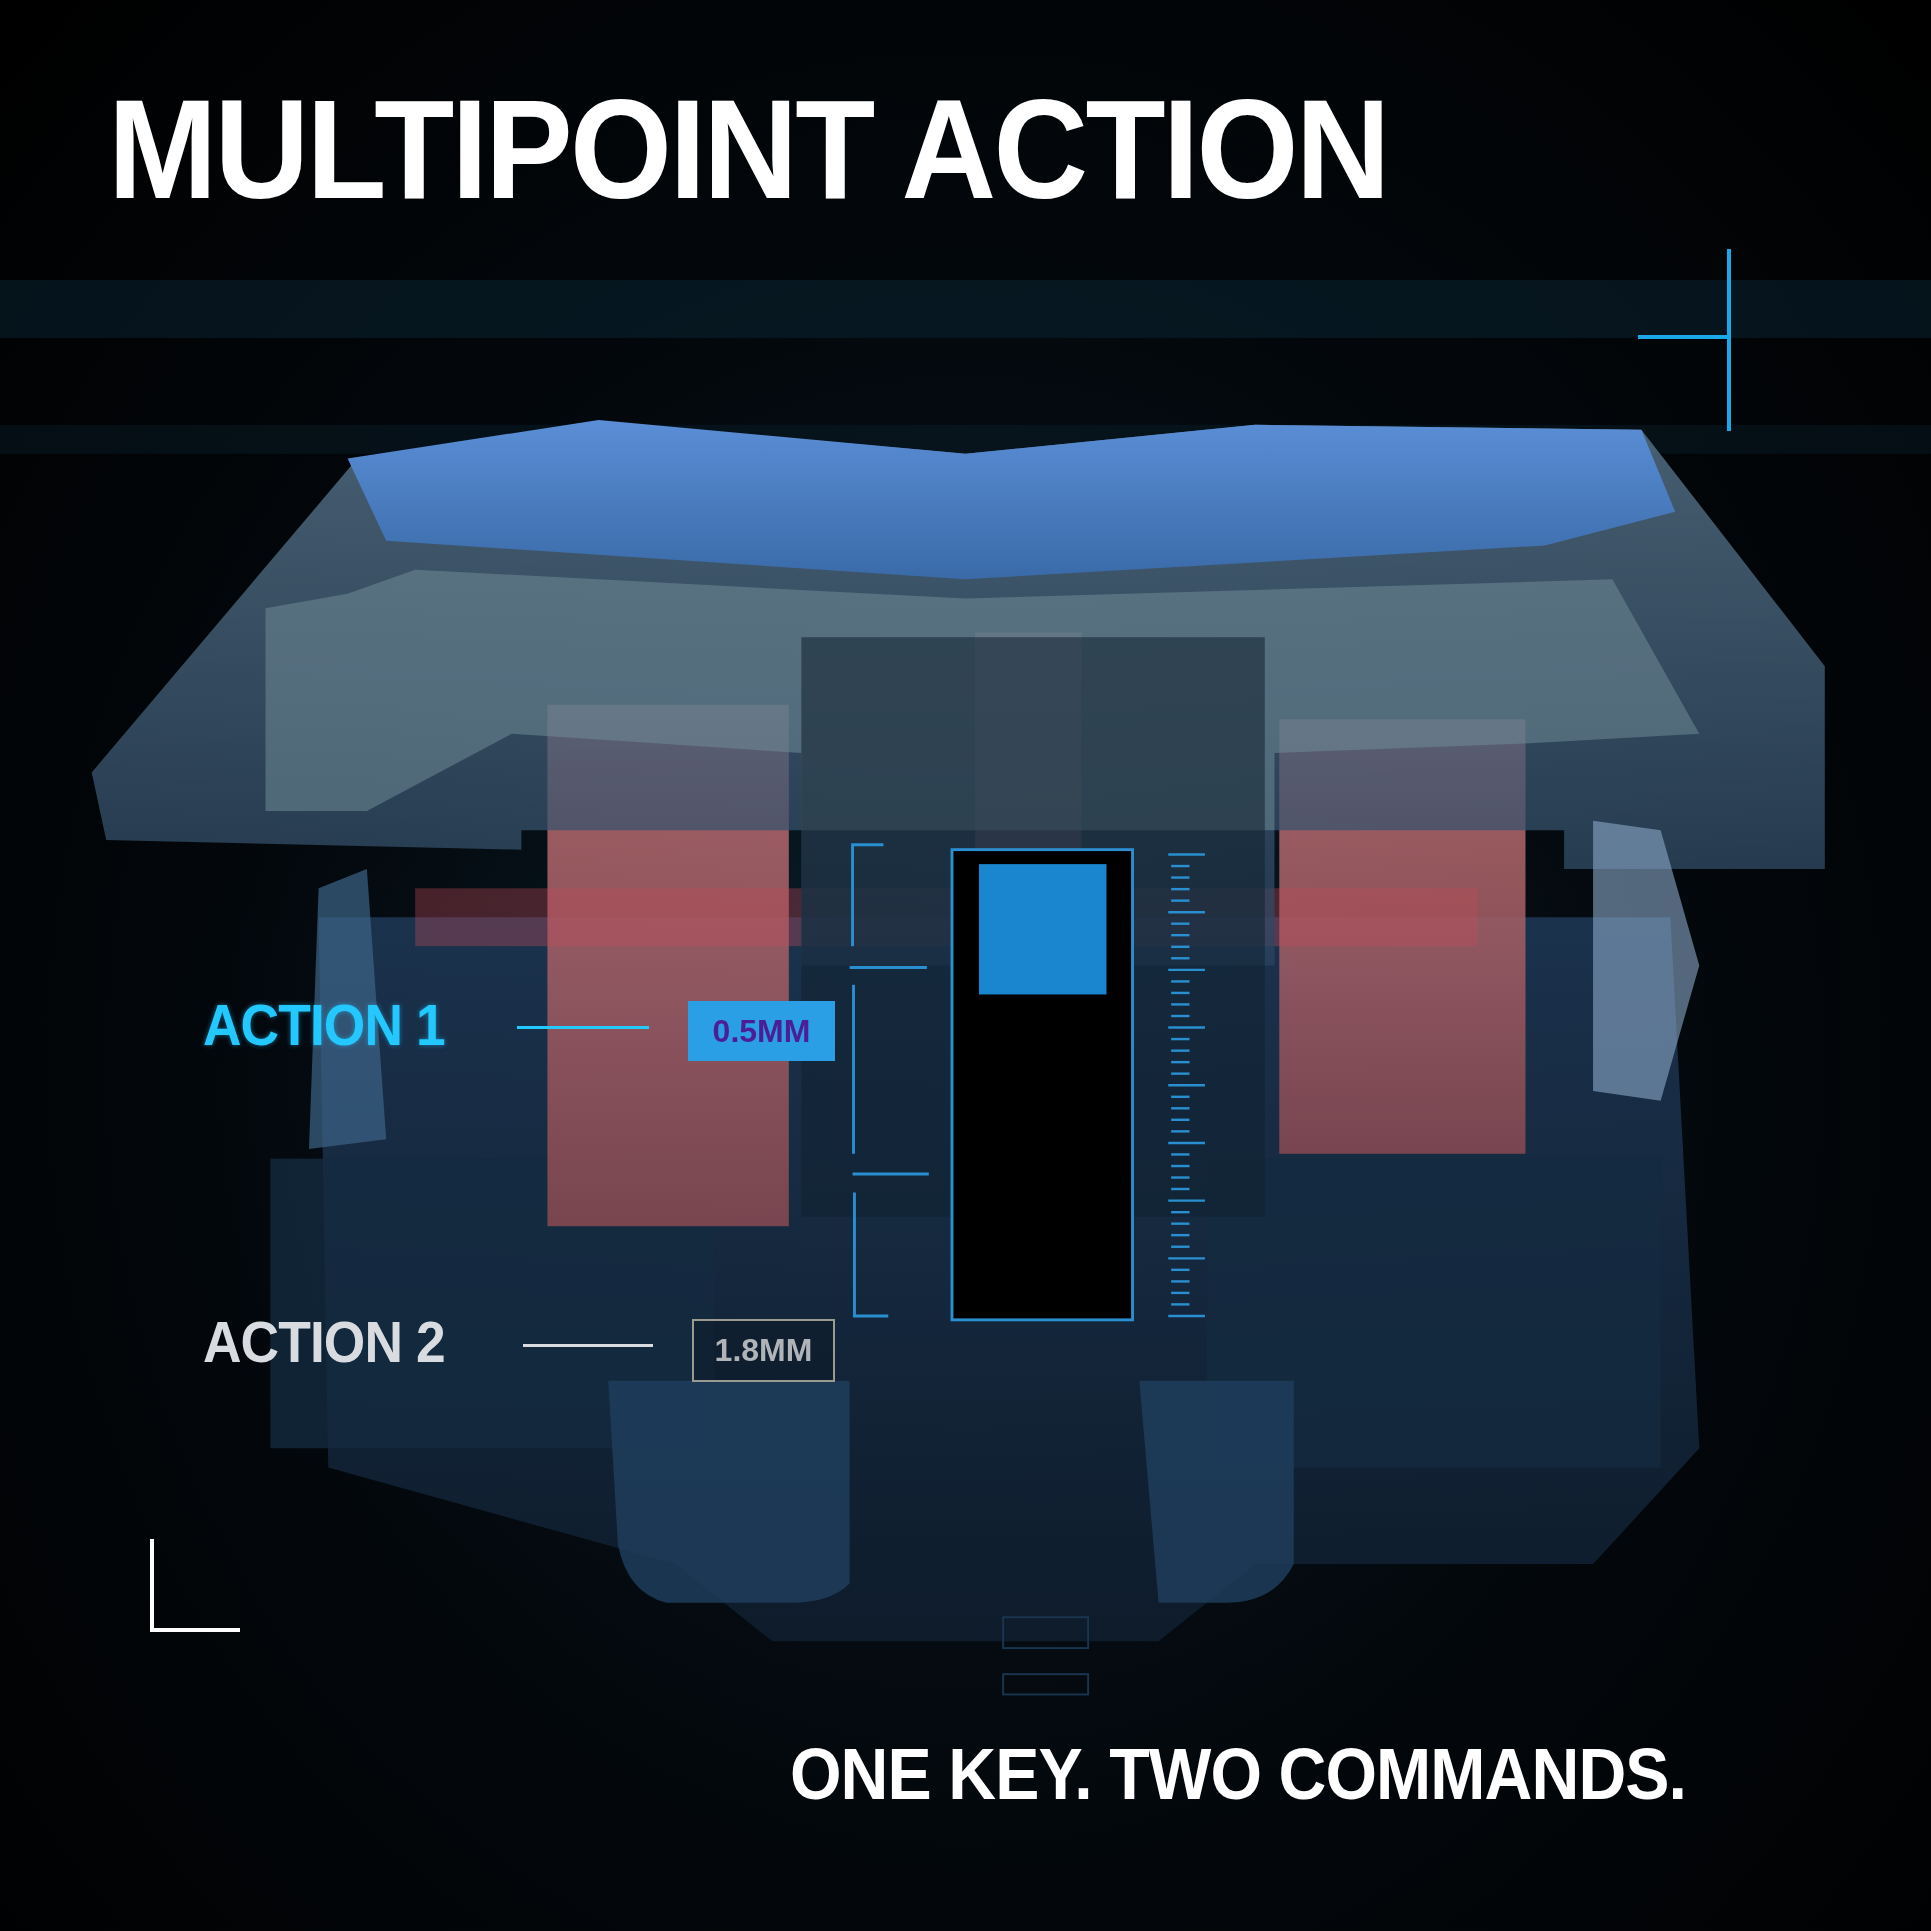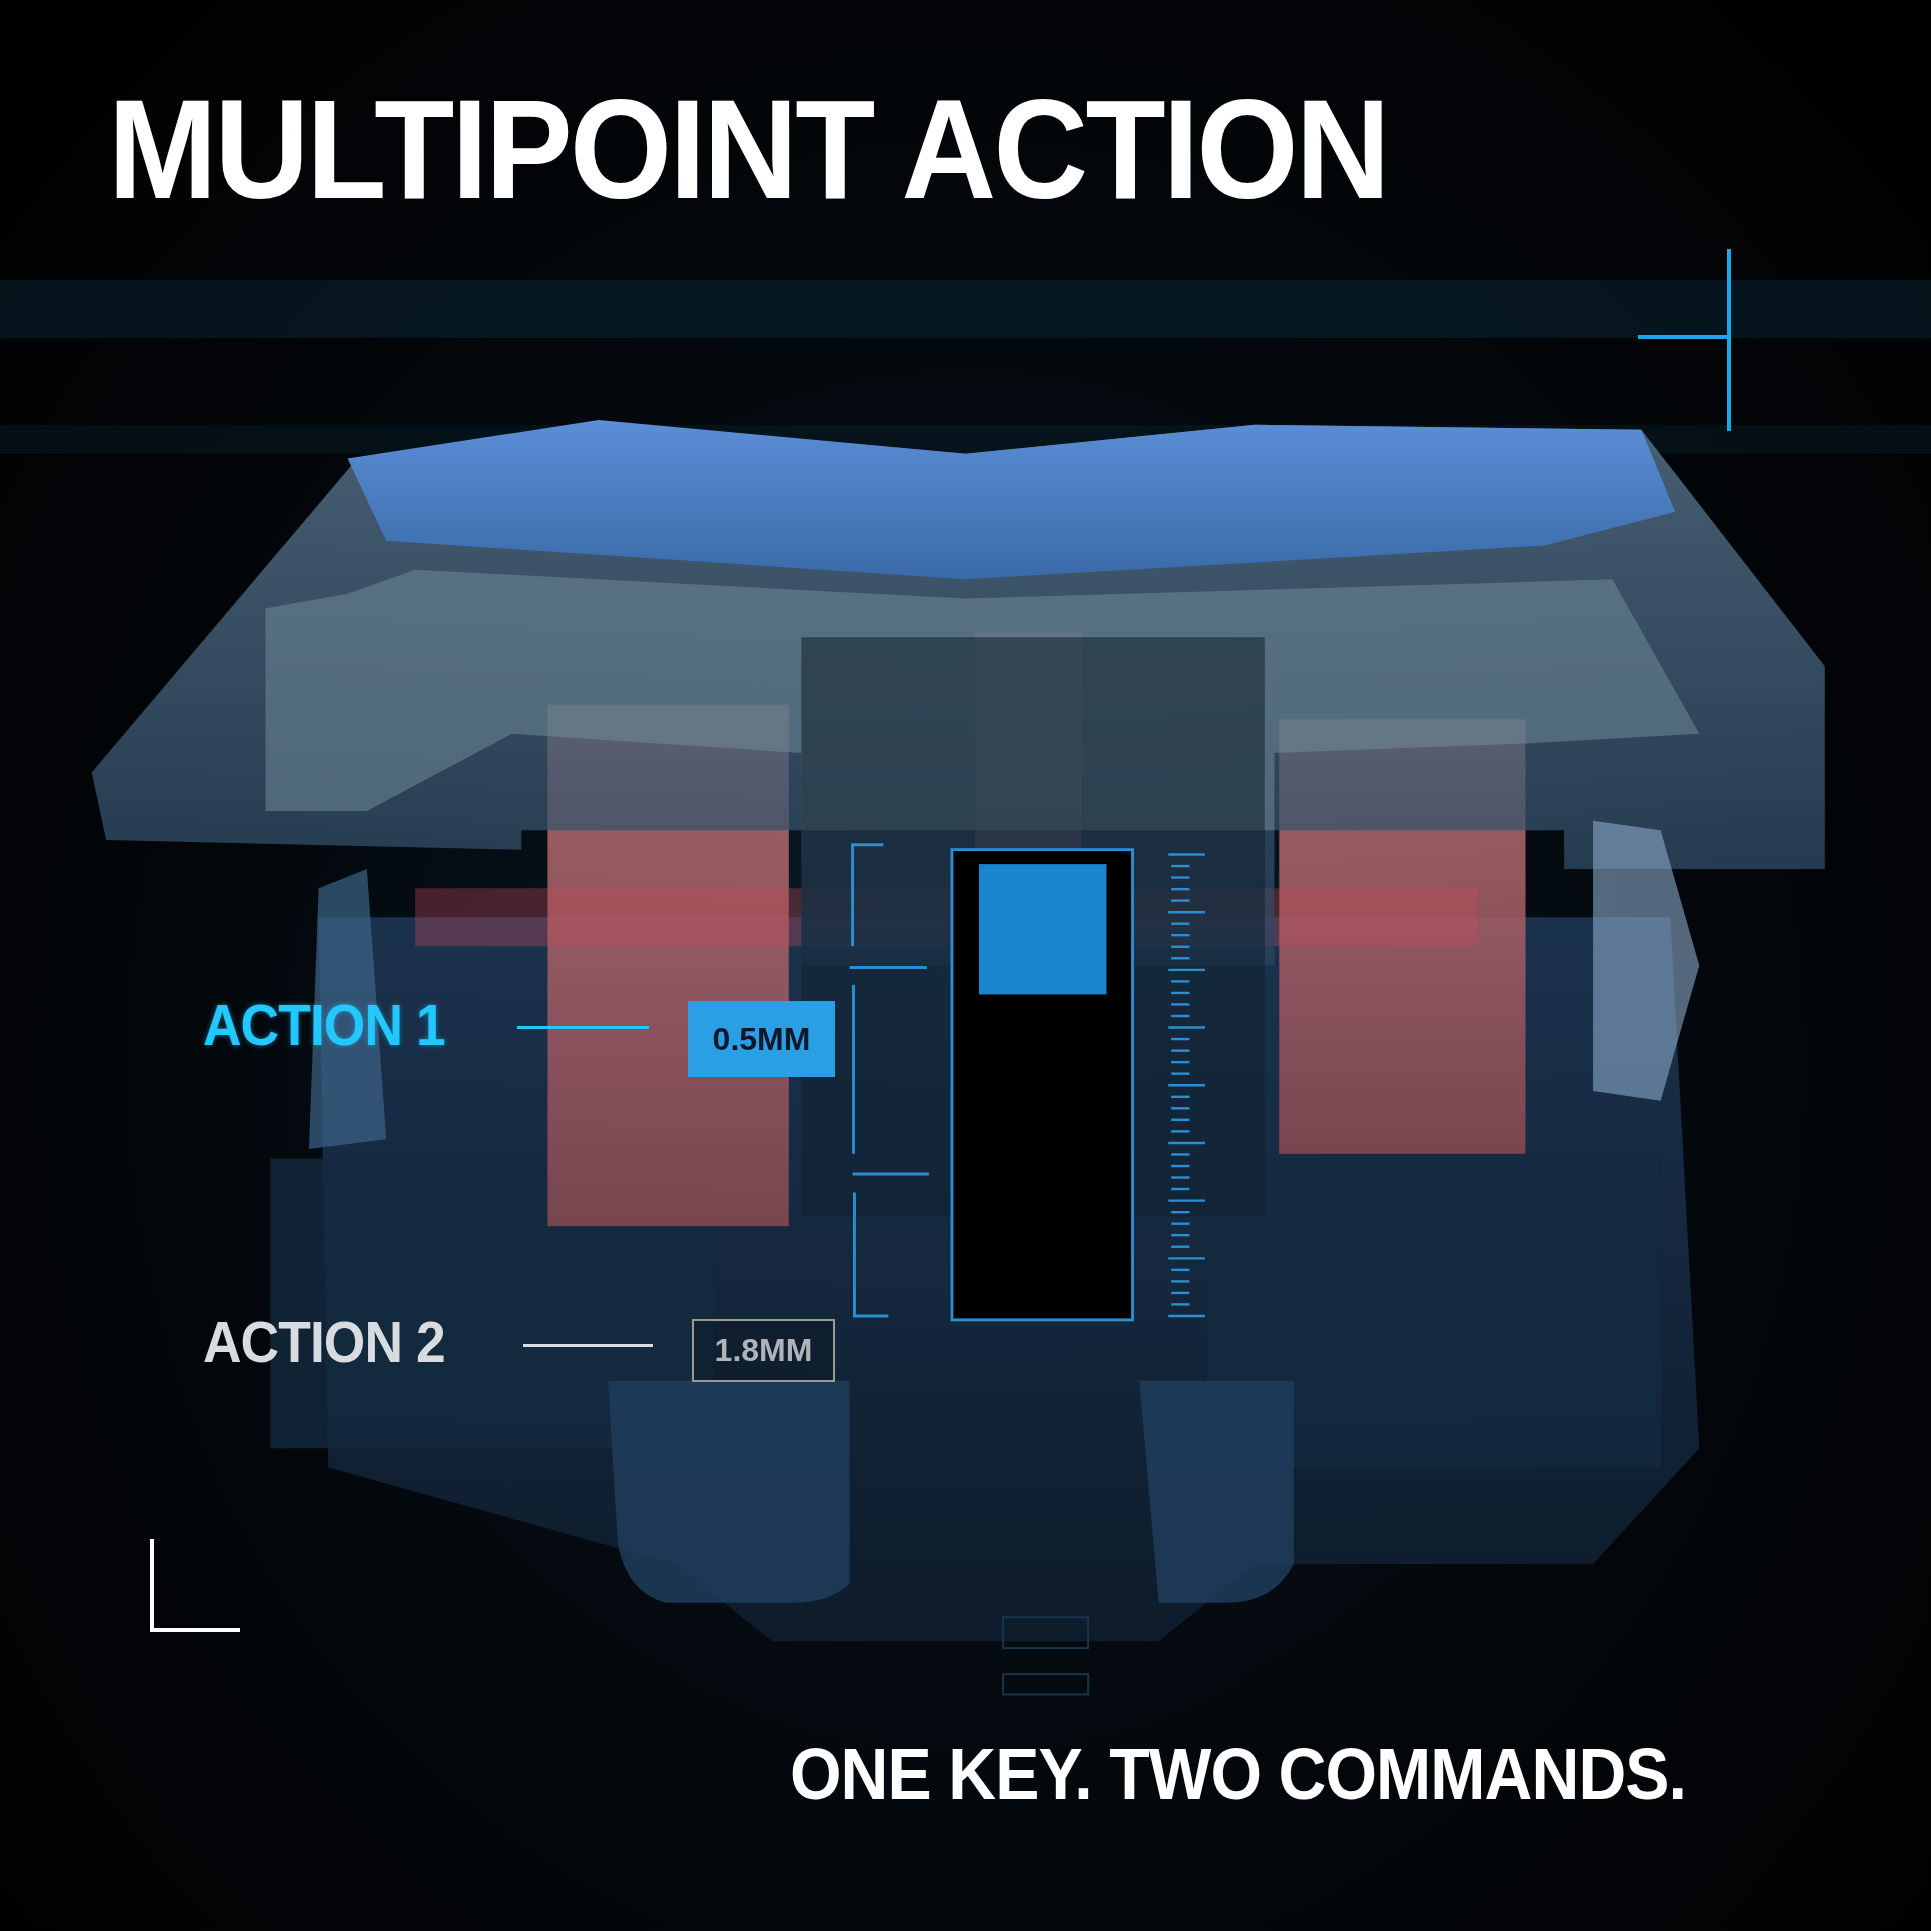--- a/index.html
+++ b/index.html
@@ -13,21 +13,21 @@
     letter-spacing:-1px;white-space:nowrap;line-height:1;transform:scaleX(0.92);transform-origin:left top;}
   .action-label{position:absolute;font-size:58px;font-weight:bold;white-space:nowrap;line-height:1;
     letter-spacing:-1px;transform:scaleX(0.92);transform-origin:left top;}
   .action1{left:203px;top:996px;color:#22c8ff;text-shadow:0 0 5.8px rgba(30,200,255,.5);}
   .action2{left:203px;top:1313px;color:#d8dce0;}
   .conn{position:absolute;height:2.9px;}
   .conn1{left:517px;top:1026px;width:132px;background:#22c8ff;}
   .conn2{left:523px;top:1344px;width:130px;background:#d8dce0;}
   .mm-box{position:absolute;font-size:32px;font-weight:bold;display:flex;align-items:center;justify-content:center;
     letter-spacing:0px;box-sizing:border-box;}
-  .mm1{left:688px;top:1001px;width:147px;height:76px;background:#2a9fe6;color:#0f172a;}
+  .mm1{left:688px;top:1001px;width:147px;height:60px;background:#2a9fe6;color:#4c1d95;}
   .mm2{left:692px;top:1319px;width:143px;height:63px;border:2.9px solid #9a9a8e;color:#b0b4b8;background:rgba(10,20,30,.35);text-align:right;}
   .corner-tr-v{position:absolute;left:1727px;top:249px;width:3.9px;height:182px;background:#1aa8e8;}
   .corner-tr-h{position:absolute;left:1638px;top:335px;width:92px;height:3.9px;background:#1aa8e8;}
   .corner-bl-v{position:absolute;left:150px;top:1539px;width:3.9px;height:93px;background:#fff;}
   .corner-bl-h{position:absolute;left:150px;top:1628px;width:90px;height:3.9px;background:#fff;}
 </style>
 </head>
 <body>
 
 <div id="stage">

